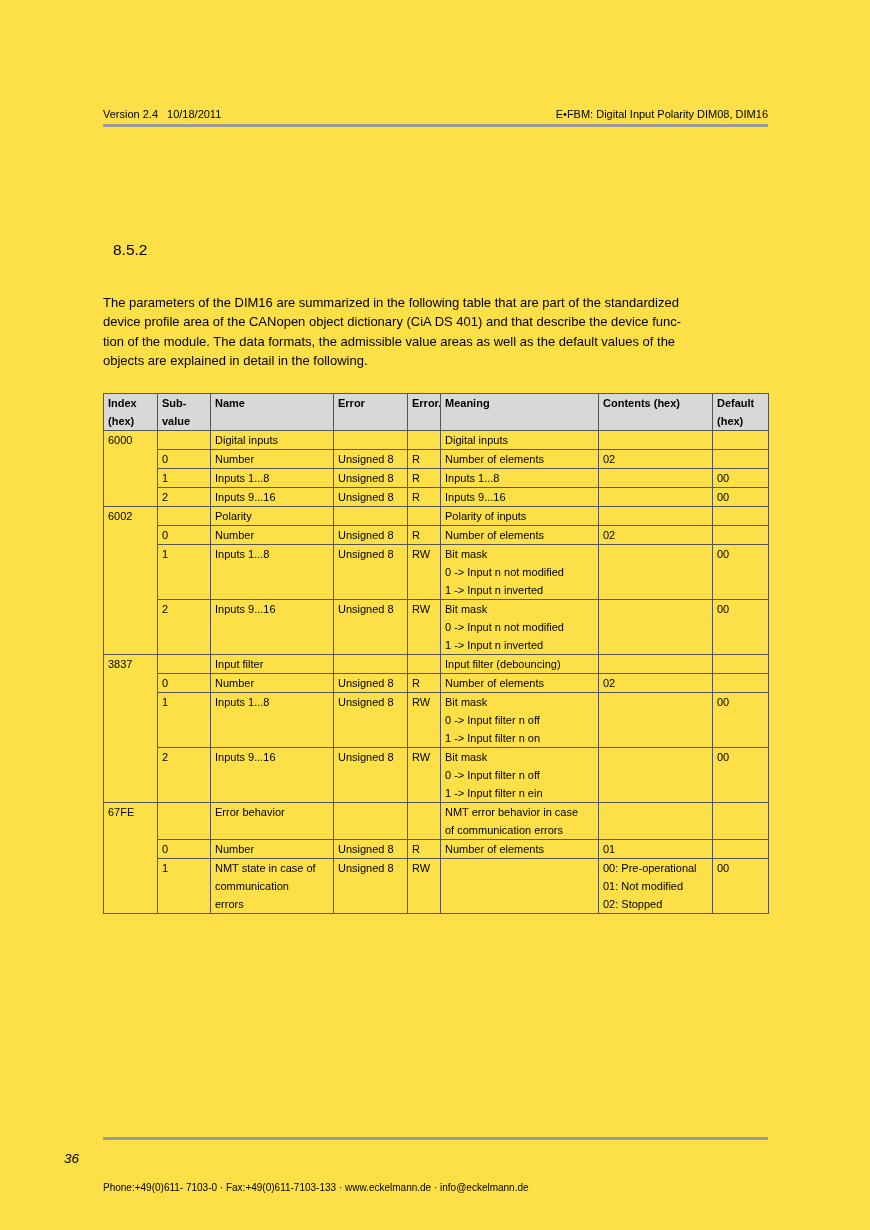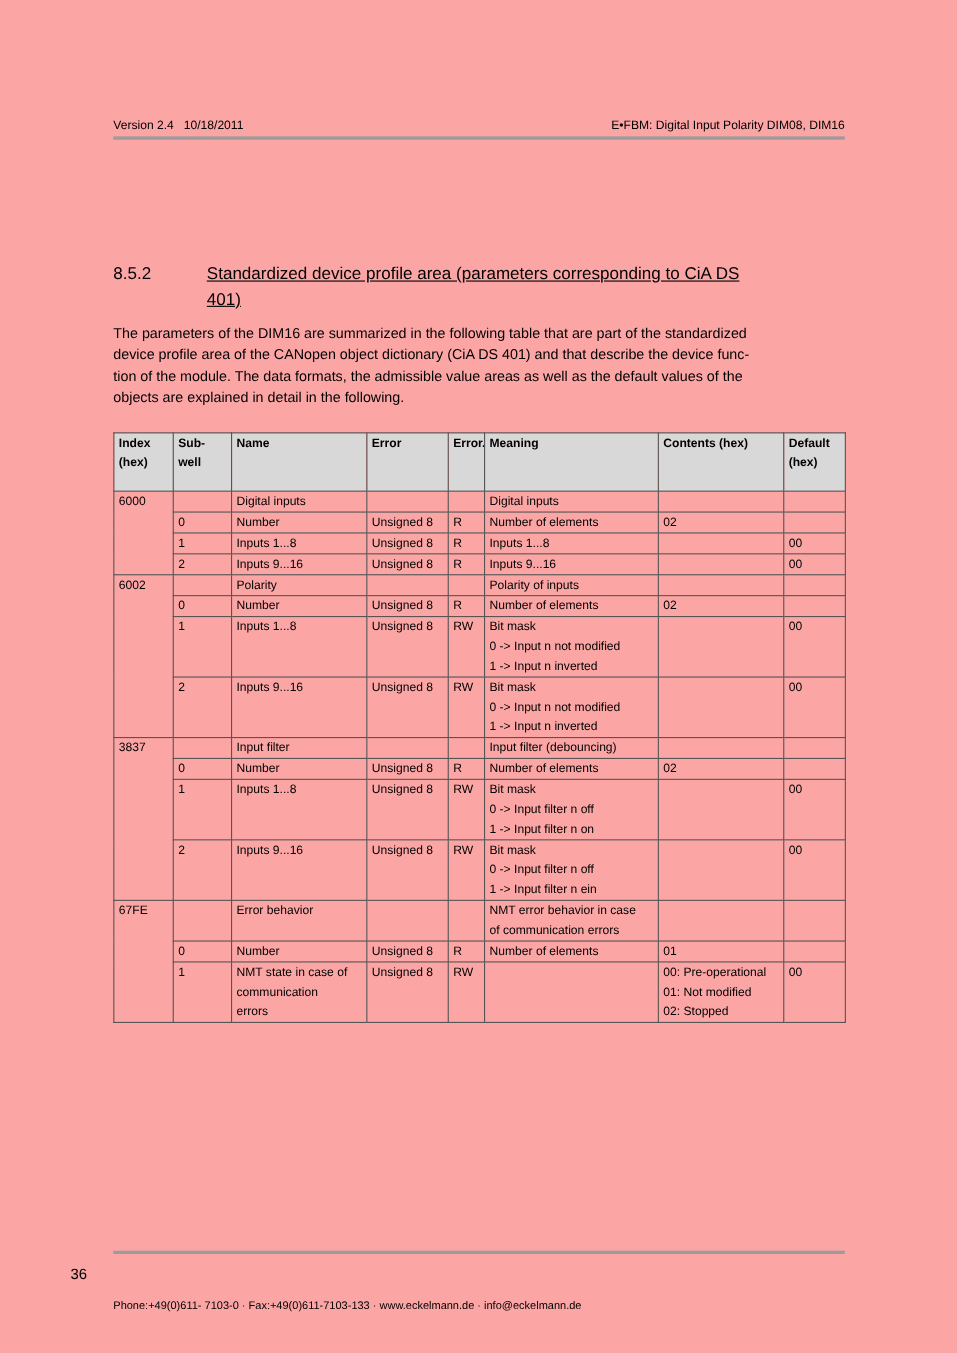--- a/index.html
+++ b/index.html
@@ -5,21 +5,21 @@
   * { margin: 0; padding: 0; box-sizing: border-box; }
   html, body { background: #ffffff; }
   body {
     font-family: "Liberation Sans", "DejaVu Sans", sans-serif;
     color: #000000;
   }
   .page {
     position: relative;
     width: 870px;
     height: 1230px;
-    background: #fca5a5;
+    background: #fde047;
     overflow: hidden;
   }
   
   .doc-header {
     position: absolute;
     left: 103px;
     top: 108px;
     width: 665px;
     display: flex;
     justify-content: space-between;
@@ -33,26 +33,27 @@
     left: 103px;
     width: 665px;
     height: 3px;
     background: #9c9c9c;
   }
   .rule-top { top: 124px; }
   .rule-bottom { top: 1137px; }
   
   .section-heading {
     position: absolute;
-    left: 103px;
+    left: 113px;
     top: 239px;
     width: 665px;
     display: flex;
     font-size: 15.5px;
     line-height: 22.5px;
+    justify-content: space-between;
   }
   .section-number { width: 85px; flex: 0 0 85px; }
   .section-title {
     width: 556px;
     text-decoration: underline;
     white-space: pre-line;
   }
   
   .paragraph {
     position: absolute;
@@ -77,29 +78,30 @@
     padding: 0 4px;
     white-space: pre-line;
     overflow: hidden;
     text-align: left;
   }
   th {
     background: #d8d8d8;
     font-weight: bold;
     line-height: 17.5px;
     padding-top: 1px;
-    padding-bottom: 16px;
+    padding-bottom: 0;
   }
   td { line-height: 18px; }
   
   .page-number {
     position: absolute;
     left: 64px;
     top: 1151px;
     font-size: 13.5px;
+    font-style: italic;
   }
   .doc-footer {
     position: absolute;
     left: 103px;
     top: 1149px;
     width: 665px;
     font-size: 10px;
     line-height: 15.5px;
     white-space: pre;
   }
@@ -113,22 +115,20 @@
     <span class="left">
       <span>Version 2.4</span>
       <span>10/18/2011</span>
     </span>
     <span>E•FBM: Digital Input Polarity DIM08, DIM16</span>
   </div>
   <div class="rule rule-top"></div>
 
   <div class="section-heading">
     <span class="section-number">8.5.2</span>
-    <span class="section-title">Standardized device profile area (parameters corresponding to CiA DS
-401)</span>
   </div>
 
   <div class="paragraph">The parameters of the DIM16 are summarized in the following table that are part of the standardized
 device profile area of the CANopen object dictionary (CiA DS 401) and that describe the device func-
 tion of the module. The data formats, the admissible value areas as well as the default values of the
 objects are explained in detail in the following.</div>
 
   <div class="table-wrap">
     <table>
       <colgroup>
@@ -139,21 +139,21 @@
           <col style="width: 33px;">
           <col style="width: 158px;">
           <col style="width: 114px;">
           <col style="width: 56px;">
         </colgroup>
       <thead>
         <tr>
             <th>Index
 (hex)</th>
             <th>Sub-
-well</th>
+value</th>
             <th>Name</th>
             <th>Error</th>
             <th>Error.</th>
             <th>Meaning</th>
             <th>Contents (hex)</th>
             <th>Default
 (hex)</th>
           </tr>
       </thead>
       <tbody>

